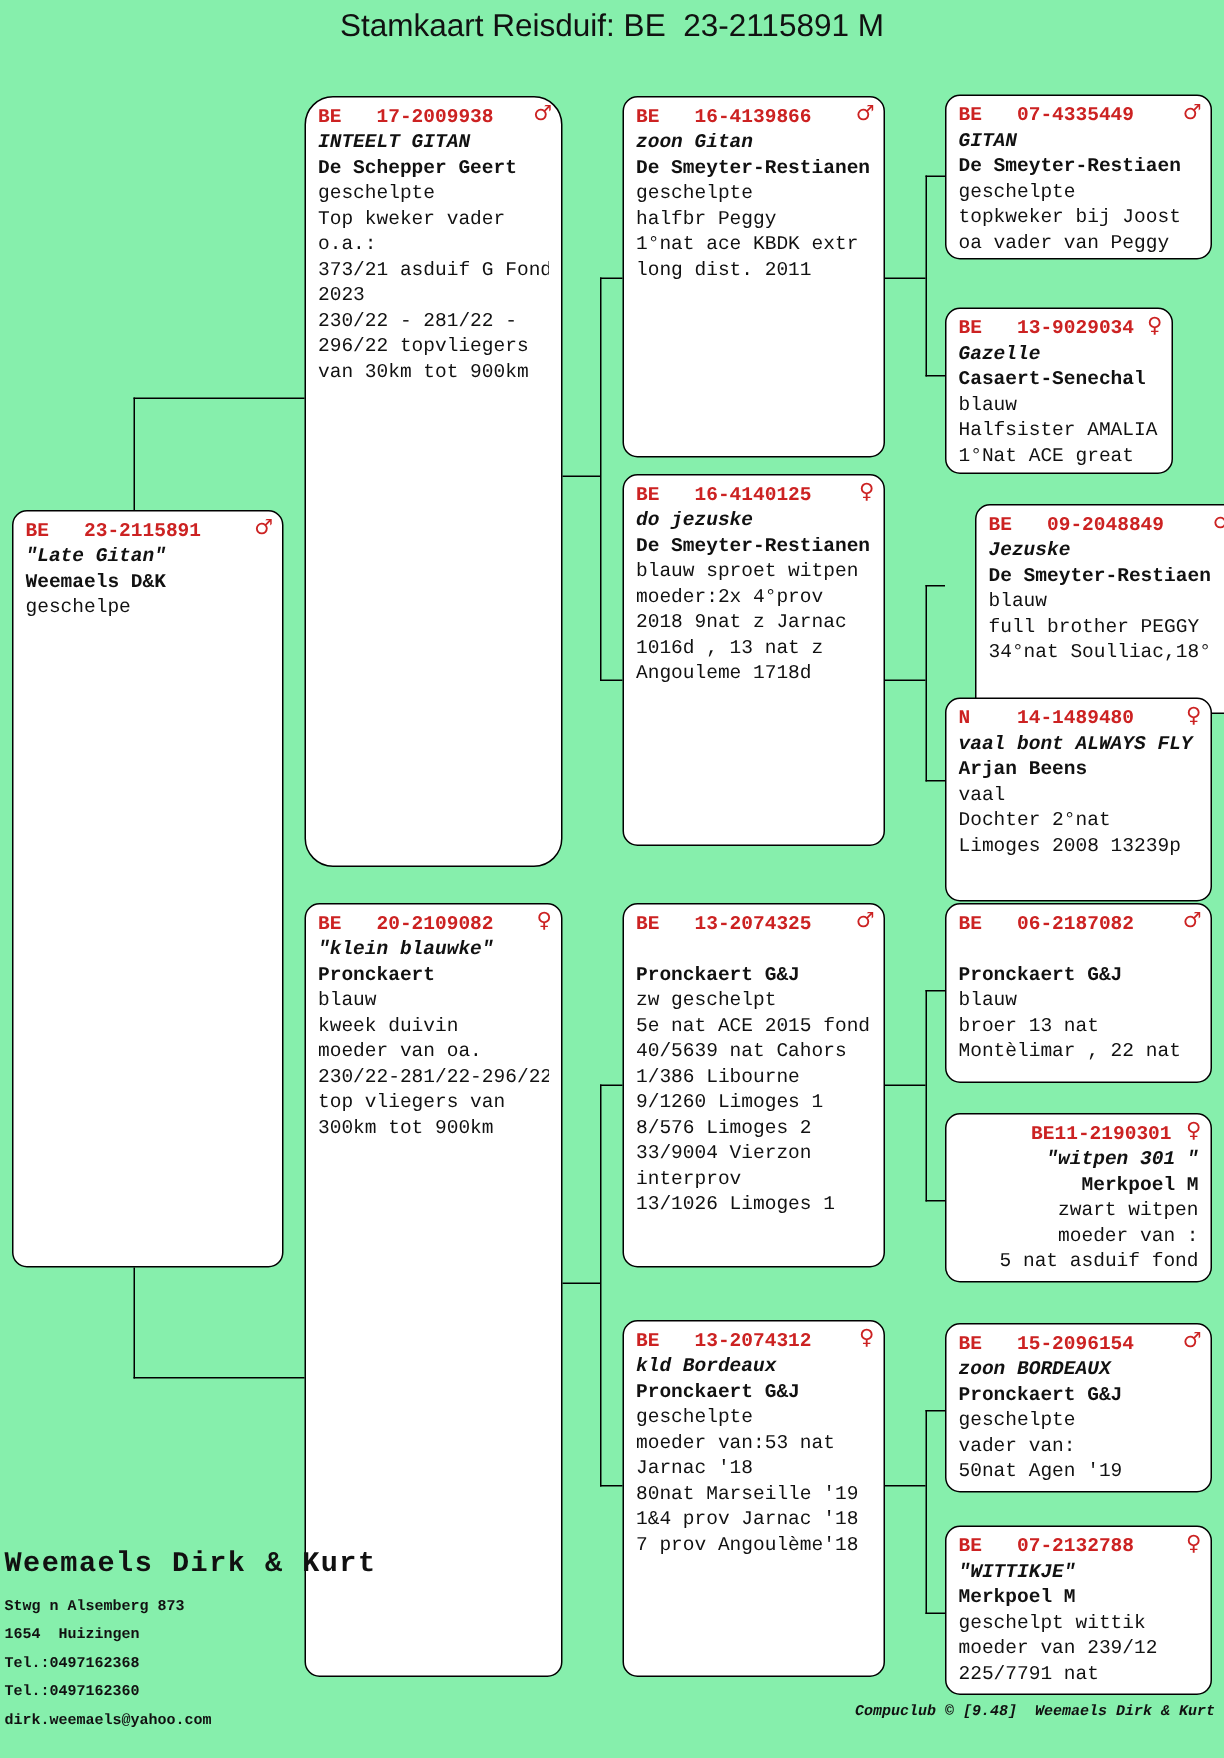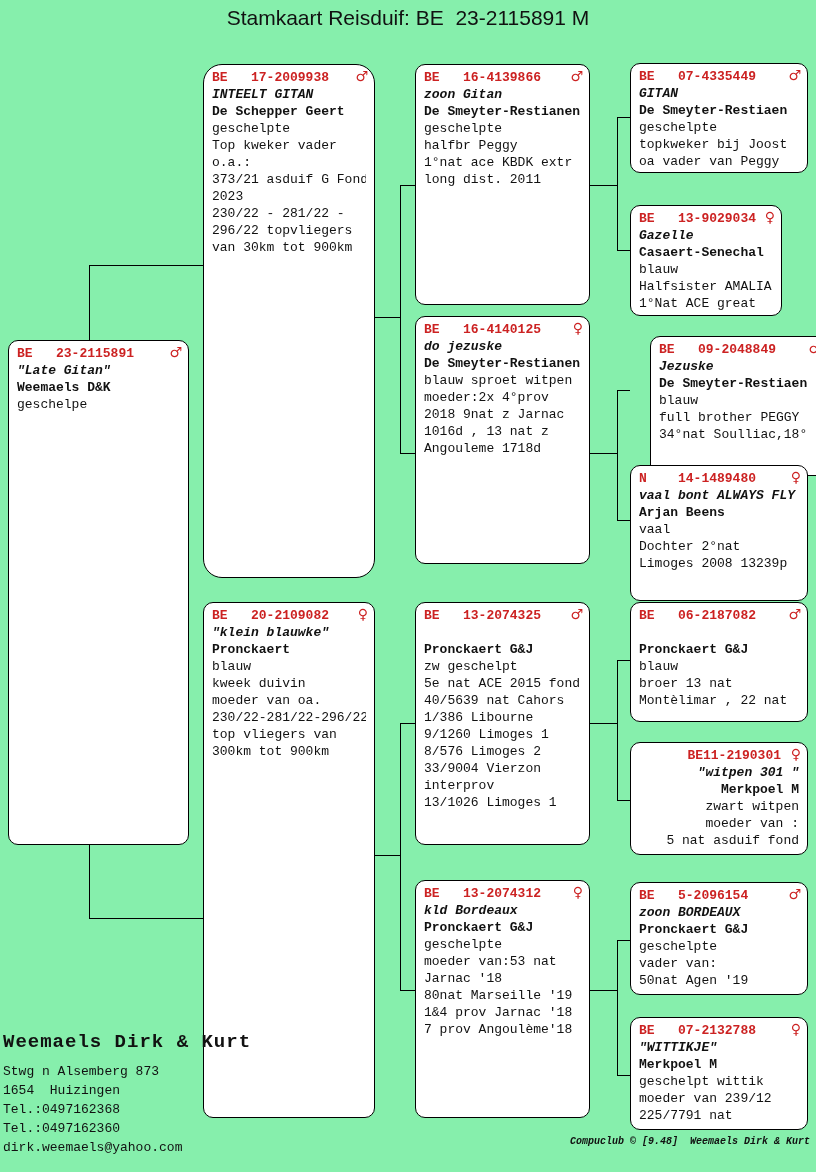--- a/index.html
+++ b/index.html
@@ -25,21 +25,21 @@
     position:absolute;right:-2px;top:0;font-size:14px;line-height:15px;
     font-family:"DejaVu Sans",sans-serif;
   }
   .pbox-line{white-space:pre;min-height:17px;overflow:hidden;}
   .name{font-style:italic;font-weight:bold;}
   .breeder{font-weight:bold;}
   .plain{font-weight:normal;}
   .connector{position:absolute;background:#000;z-index:1;}
   .owner{position:absolute;left:3px;top:1031px;z-index:3;}
   .owner-name{font-size:19px;font-weight:bold;white-space:pre;letter-spacing:1px;margin-bottom:9px;}
-  .owner-line{font-size:13px;line-height:19px;white-space:pre;}
+  .owner-line{font-size:10px;line-height:19px;white-space:pre;font-weight:bold;}
   .footer{
     position:absolute;right:6px;top:1136px;font-size:10px;font-style:italic;
     font-weight:bold;white-space:pre;z-index:3;
   }
 </style>
 </head>
 <body>
 
 <div class="page">
   <h1 class="title">Stamkaart Reisduif: BE  23-2115891 M</h1>
@@ -188,21 +188,21 @@
       </div>
       <div class="pbox" style="left: 630px; top: 742px; width: 178px; height: 113px; text-align: right;">
     <div class="pbox-header"><span class="country">BE</span><span class="ring">11-2190301</span><span class="sex">♀</span></div>
   <div class="pbox-line name">"witpen 301 "</div>
         <div class="pbox-line breeder">Merkpoel M</div>
         <div class="pbox-line plain">zwart witpen</div>
         <div class="pbox-line plain">moeder van :</div>
         <div class="pbox-line plain">5 nat asduif fond</div>
       </div>
       <div class="pbox" style="left: 630px; top: 882px; width: 178px; height: 113px;">
-    <div class="pbox-header"><span class="country">BE</span><span class="ring">5-2096154</span><span class="sex">♂</span></div>
+    <div class="pbox-header"><span class="country">BE</span><span class="ring">15-2096154</span><span class="sex">♂</span></div>
   <div class="pbox-line name">zoon BORDEAUX</div>
         <div class="pbox-line breeder">Pronckaert G&amp;J</div>
         <div class="pbox-line plain">geschelpte</div>
         <div class="pbox-line plain">vader van:</div>
         <div class="pbox-line plain">50nat Agen '19</div>
       </div>
       <div class="pbox" style="left: 630px; top: 1017px; width: 178px; height: 113px;">
     <div class="pbox-header"><span class="country">BE</span><span class="ring">07-2132788</span><span class="sex">♀</span></div>
   <div class="pbox-line name">"WITTIKJE"</div>
         <div class="pbox-line breeder">Merkpoel M</div>

